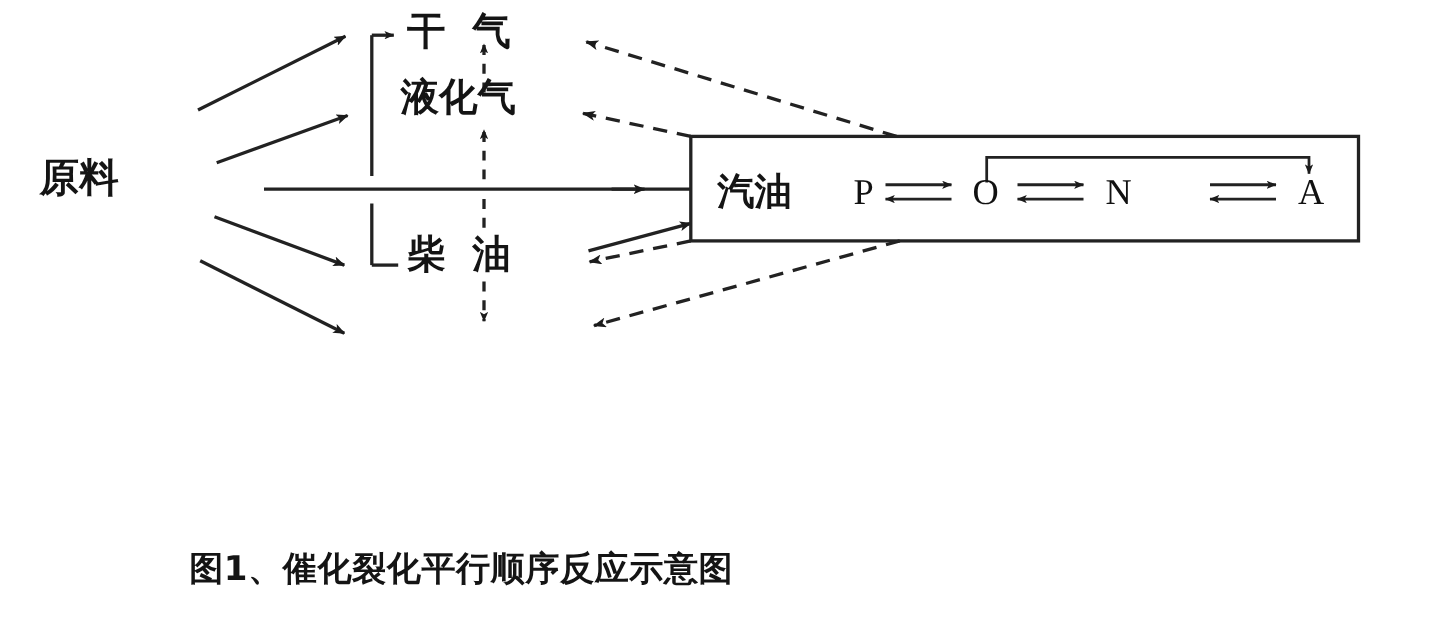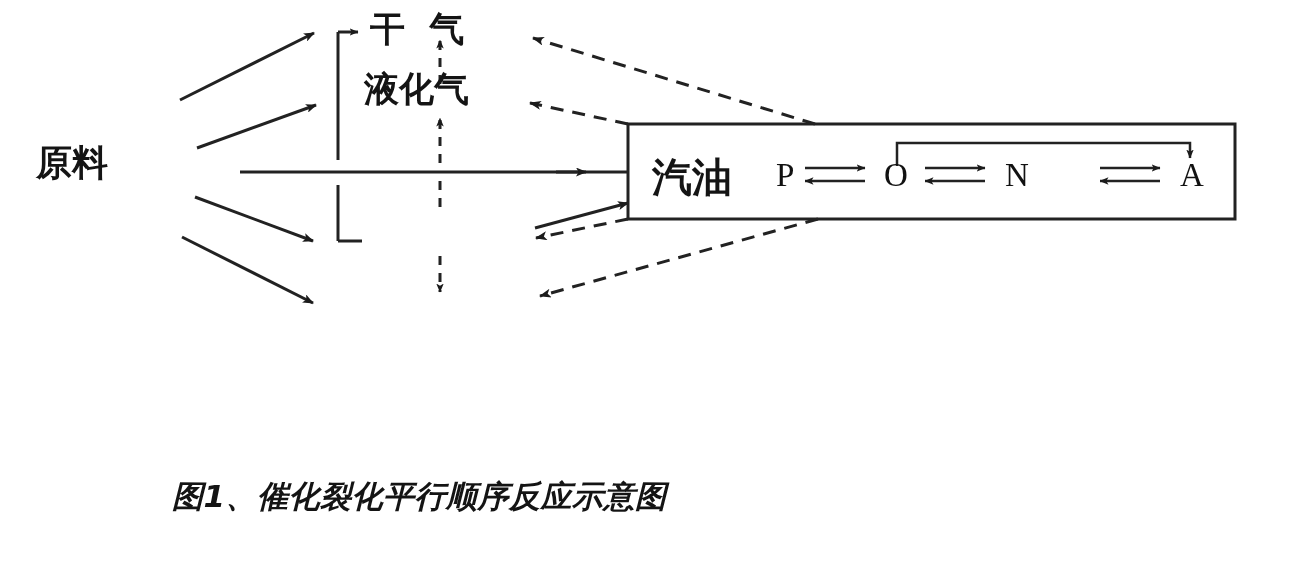--- a/index.html
+++ b/index.html
@@ -59,21 +59,21 @@
 
   .prod-dry-gas   { left: 370px; top: 12px;  }
   .prod-lpg       { left: 364px; top: 72px;  }
   .prod-diesel    { left: 370px; top: 215px; }
   .prod-coke      { left: 370px; top: 278px; }
 
   
   .box-gasoline {
     left: 652px;
     top: 157px;
-    font-size: 40px;
+    font-size: 34px;
     font-family: "DejaVu Sans", "Liberation Sans", sans-serif;
     font-weight: 700;
   }
   .pona {
     position: absolute;
     top: 157px;
     font-size: 33px;
     font-family: "Liberation Serif", "DejaVu Serif", serif;
     font-weight: 400;
     color: #111111;
@@ -87,21 +87,21 @@
   .caption {
     position: absolute;
     left: 172px;
     font-family: "DejaVu Sans", "Liberation Sans", sans-serif;
     font-size: 31px;
     font-weight: 700;
     color: #141414;
     white-space: pre;
     letter-spacing: 0.5px;
   }
-  .caption-line1 { top: 476px; font-style: italic; }
+  .caption-line1 { top: 496px; }
   .caption-line2 { top: 538px; }
 </style>
 </head>
 <body>
 
 <div id="diagram-root">
 
   <svg class="layer" viewBox="0 0 1301 580" width="1301" height="580" xmlns="http://www.w3.org/2000/svg">
     <defs>
       <marker id="ah" markerWidth="11" markerHeight="9" refX="10" refY="4.5" orient="auto" markerUnits="userSpaceOnUse">
@@ -192,20 +192,21 @@
       </g>
     </g>
   </svg>
 
   <div class="lbl cjk feed-label">原料</div>
 
   <div class="lbl cjk prod-dry-gas">干  气</div>
 
   <div class="lbl cjk prod-lpg">液化气</div>
 
+  <div class="lbl cjk prod-diesel">柴  油</div>
 
 
   <div class="lbl box-gasoline">汽油</div>
 
   <div class="pona pona-p">P</div>
 
   <div class="pona pona-o">O</div>
 
   <div class="pona pona-n">N</div>
 

